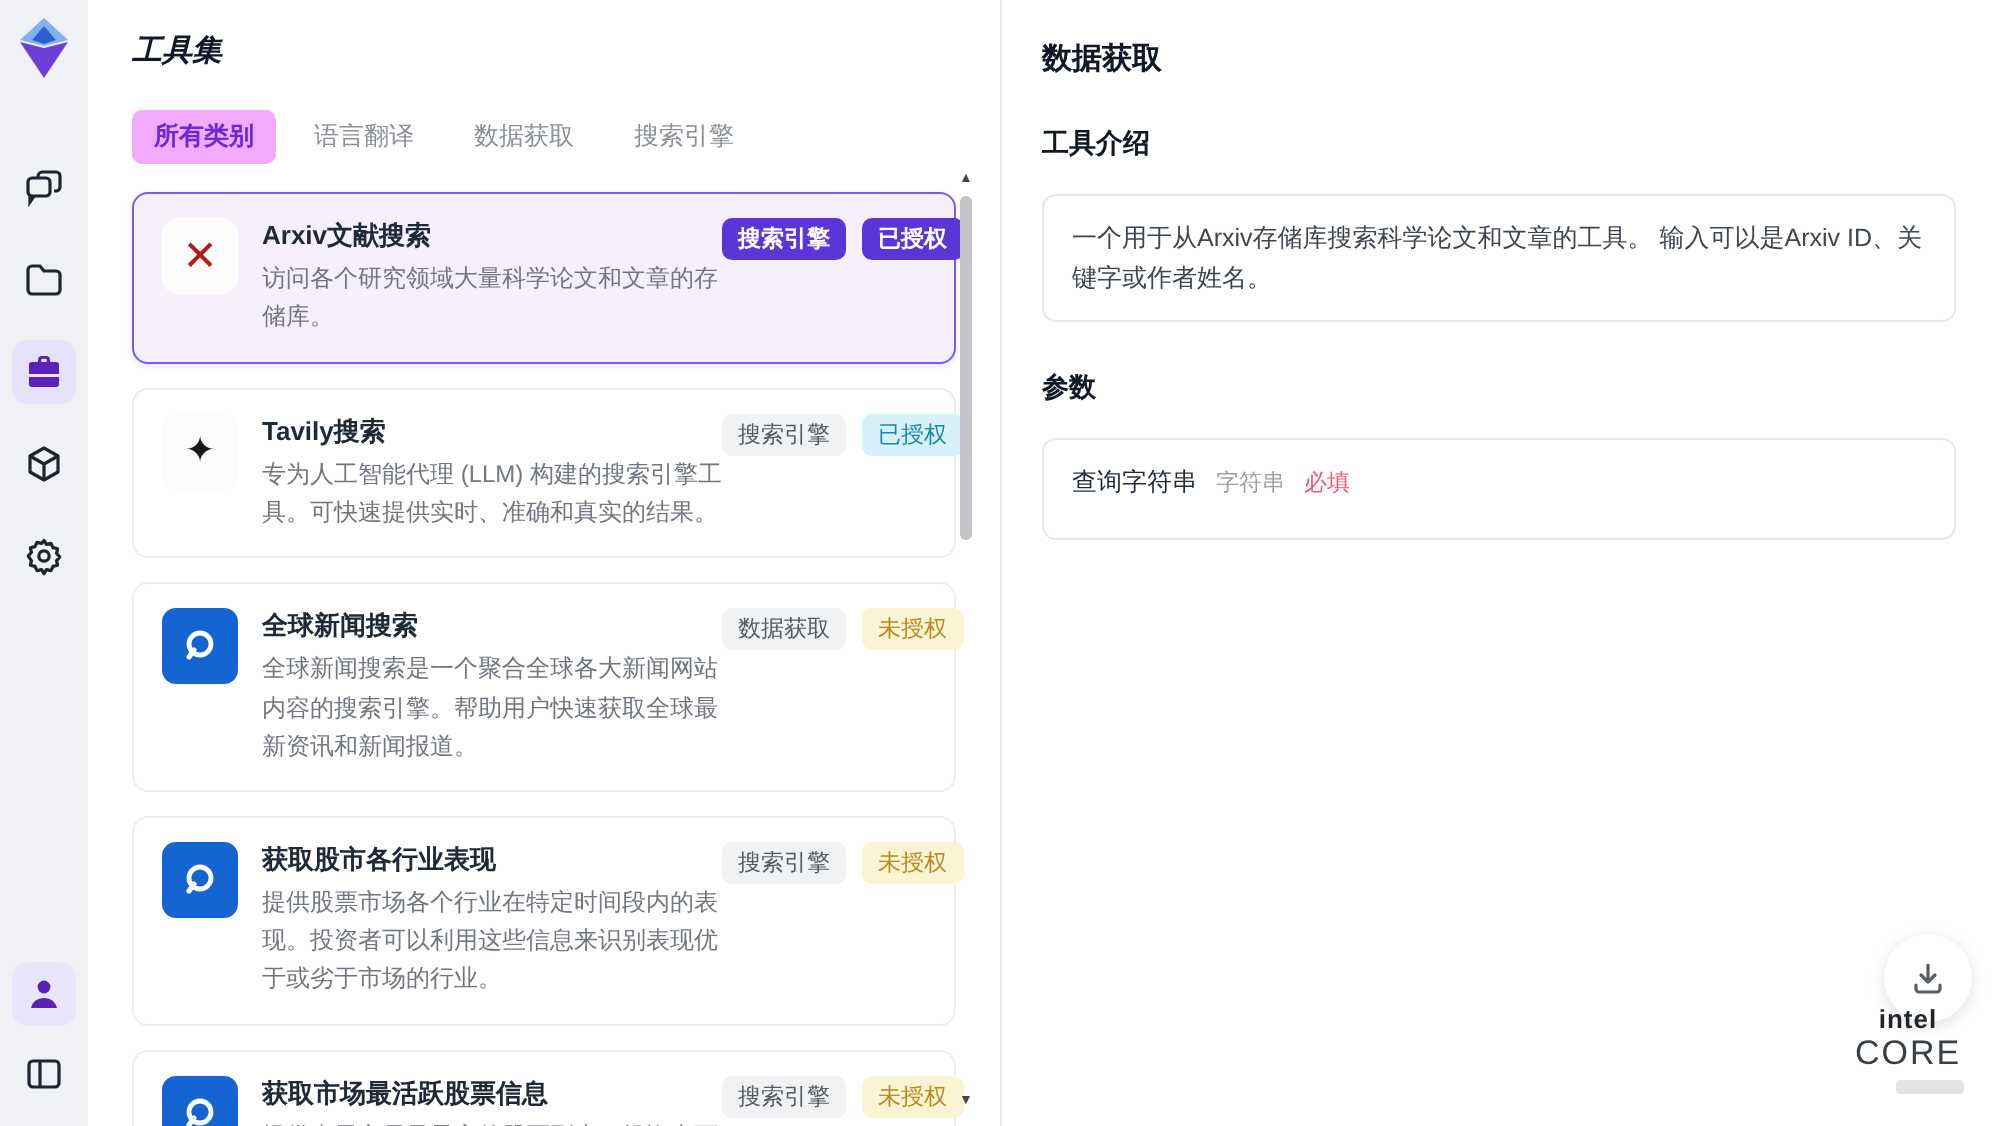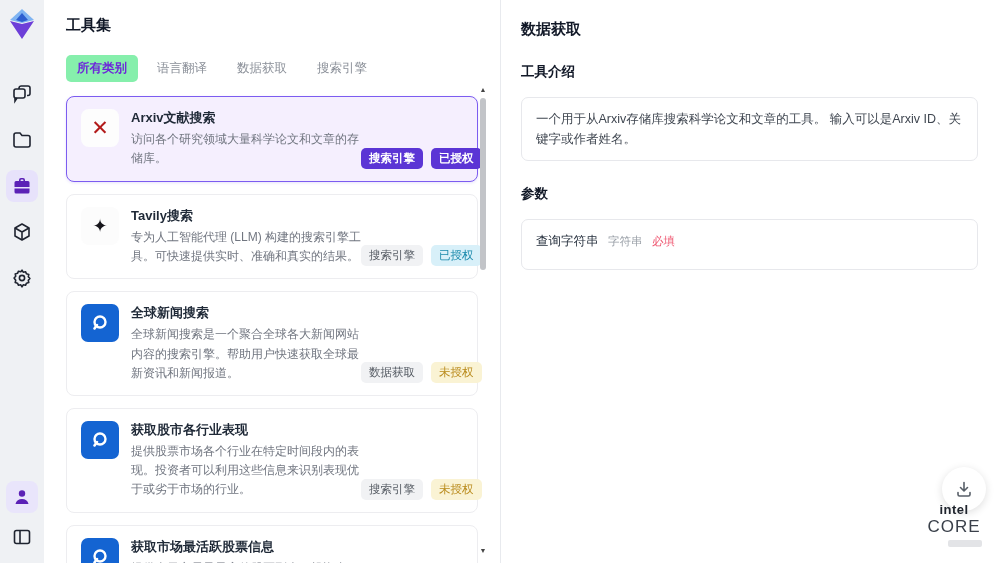--- a/index.html
+++ b/index.html
@@ -14,36 +14,36 @@
   .rail-btn { width:32px; height:32px; border-radius:8px; display:flex; align-items:center;
     justify-content:center; margin-bottom:14px; cursor:pointer; color:#1f2430; }
   .rail-btn svg { display:block; }
   .rail-btn.active { background:#e7e2fb; color:#5b21b6; }
   .rail-spacer { flex:1; }
   .rail-btn.user { background:#e9e5fb; color:#5b21b6; margin-bottom:8px; }
   .rail-btn.panel { margin-bottom:10px; }
 
   
   .list-panel { width:456px; flex:0 0 456px; position:relative; background:#fff; padding:16px 0 0 22px; }
-  .list-title { font-size:15px; font-weight:bold; color:#111827; margin-bottom:20px; }
+  .list-title { font-size:15px; font-weight:bold; color:#111827; margin-bottom:20px;font-style:italic; }
   .tabs { display:flex; gap:8px; margin-bottom:14px; }
   .tab { font-size:12.5px; color:#8a8f98; padding:5px 11px; border-radius:5px; cursor:pointer; white-space:nowrap; }
-  .tab.active { background:#86efac; color:#6d28d9; font-weight:bold; }
+  .tab.active { background:#f0abfc; color:#6d28d9; font-weight:bold; }
 
   .cards { width:412px; display:flex; flex-direction:column; gap:12px; }
   .card { background:#fff; border:1px solid #ededf0; border-radius:8px; padding:12px 14px;
     display:flex; gap:12px; cursor:pointer; }
   .card.selected { background:#f5effe; border:1.5px solid #7c5cf0; box-shadow:0 1px 3px rgba(124,92,240,.18); }
   .tool-icon { width:38px; height:38px; flex:0 0 38px; border-radius:8px; background:#fafafa;
     display:flex; align-items:center; justify-content:center; font-size:20px; }
   .tool-icon.arxiv { background:#fdfdfd; color:#b31b1b; font-weight:bold; font-size:21px; }
   .tool-icon.tavily { background:#fcfcfc; color:#17161c; font-size:18px; }
   .tool-icon.blueq { background:#1464d2; border-radius:7px; }
   .card-body { flex:1; min-width:0; }
-  .card-head { display:flex; align-items:flex-end; }
+  .card-head { display:flex; align-items:flex-start; }
   .tool-name { font-size:13px; font-weight:bold; color:#1f2937; line-height:1.4; }
   .tool-desc { font-size:12px; color:#717680; line-height:1.6; margin-top:3px; width:230px; }
   .tags { margin-left:auto; display:flex; gap:8px; align-items:center; }
   .tag { font-size:11.5px; padding:3px 8px; border-radius:5px; white-space:nowrap; }
   .tag.cat-gray  { background:#f1f2f4; color:#555b63; }
   .tag.cat-solid { background:#5b35d5; color:#fff; font-weight:bold; }
   .tag.auth-solid{ background:#5b35d5; color:#fff; font-weight:bold; }
   .tag.auth-cyan { background:#d8f0f9; color:#1989ab; }
   .tag.auth-yellow{ background:#faf3d4; color:#b98a1b; }
 

